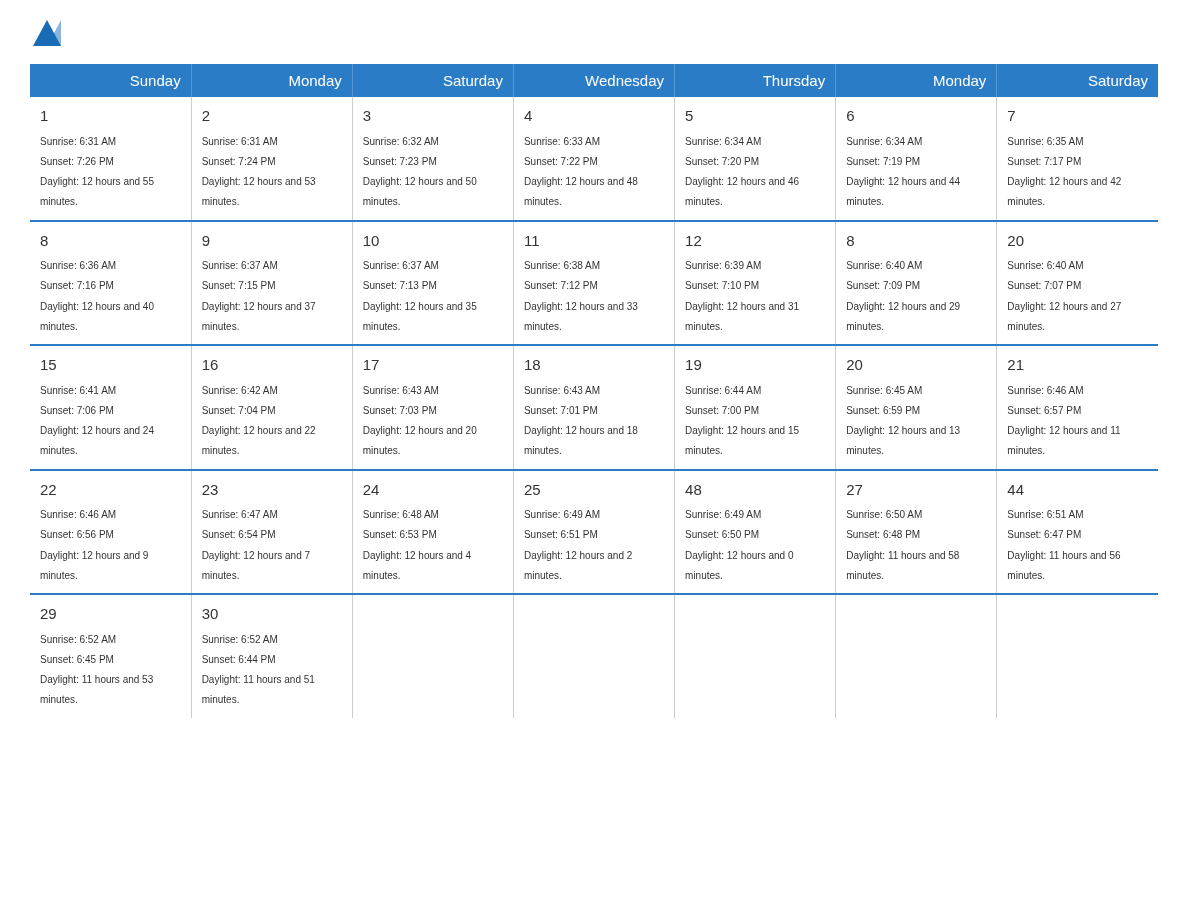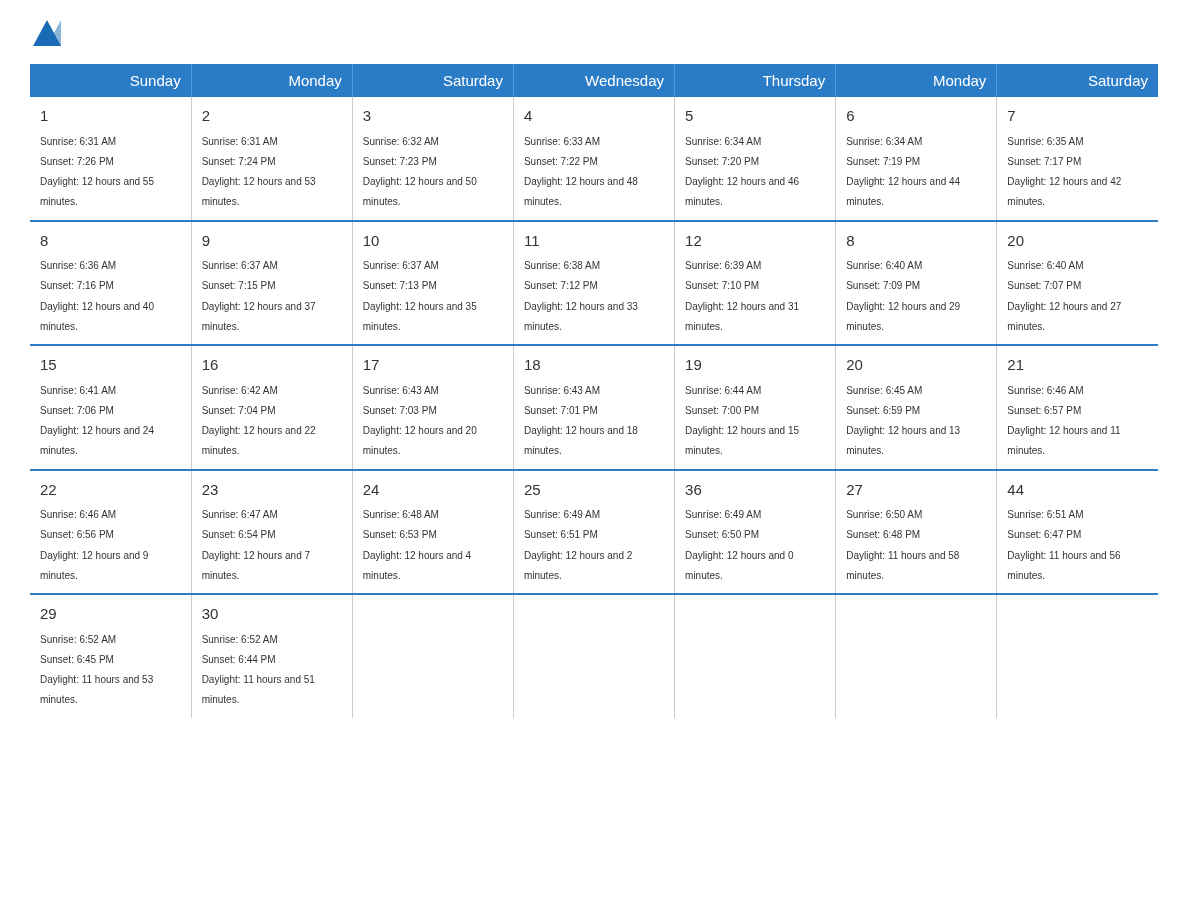--- a/index.html
+++ b/index.html
@@ -158,21 +158,21 @@
         <td><span class="day-num">18</span><span class="day-info">Sunrise: 6:43 AM<br>Sunset: 7:01 PM<br>Daylight: 12 hours and 18 minutes.</span></td>
         <td><span class="day-num">19</span><span class="day-info">Sunrise: 6:44 AM<br>Sunset: 7:00 PM<br>Daylight: 12 hours and 15 minutes.</span></td>
         <td><span class="day-num">20</span><span class="day-info">Sunrise: 6:45 AM<br>Sunset: 6:59 PM<br>Daylight: 12 hours and 13 minutes.</span></td>
         <td><span class="day-num">21</span><span class="day-info">Sunrise: 6:46 AM<br>Sunset: 6:57 PM<br>Daylight: 12 hours and 11 minutes.</span></td>
       </tr>
       <tr>
         <td><span class="day-num">22</span><span class="day-info">Sunrise: 6:46 AM<br>Sunset: 6:56 PM<br>Daylight: 12 hours and 9 minutes.</span></td>
         <td><span class="day-num">23</span><span class="day-info">Sunrise: 6:47 AM<br>Sunset: 6:54 PM<br>Daylight: 12 hours and 7 minutes.</span></td>
         <td><span class="day-num">24</span><span class="day-info">Sunrise: 6:48 AM<br>Sunset: 6:53 PM<br>Daylight: 12 hours and 4 minutes.</span></td>
         <td><span class="day-num">25</span><span class="day-info">Sunrise: 6:49 AM<br>Sunset: 6:51 PM<br>Daylight: 12 hours and 2 minutes.</span></td>
-        <td><span class="day-num">36</span><span class="day-info">Sunrise: 6:49 AM<br>Sunset: 6:50 PM<br>Daylight: 12 hours and 0 minutes.</span></td>
+        <td><span class="day-num">48</span><span class="day-info">Sunrise: 6:49 AM<br>Sunset: 6:50 PM<br>Daylight: 12 hours and 0 minutes.</span></td>
         <td><span class="day-num">27</span><span class="day-info">Sunrise: 6:50 AM<br>Sunset: 6:48 PM<br>Daylight: 11 hours and 58 minutes.</span></td>
         <td><span class="day-num">44</span><span class="day-info">Sunrise: 6:51 AM<br>Sunset: 6:47 PM<br>Daylight: 11 hours and 56 minutes.</span></td>
       </tr>
       <tr>
         <td><span class="day-num">29</span><span class="day-info">Sunrise: 6:52 AM<br>Sunset: 6:45 PM<br>Daylight: 11 hours and 53 minutes.</span></td>
         <td><span class="day-num">30</span><span class="day-info">Sunrise: 6:52 AM<br>Sunset: 6:44 PM<br>Daylight: 11 hours and 51 minutes.</span></td>
         <td class="empty-cell"></td>
         <td class="empty-cell"></td>
         <td class="empty-cell"></td>
         <td class="empty-cell"></td>

